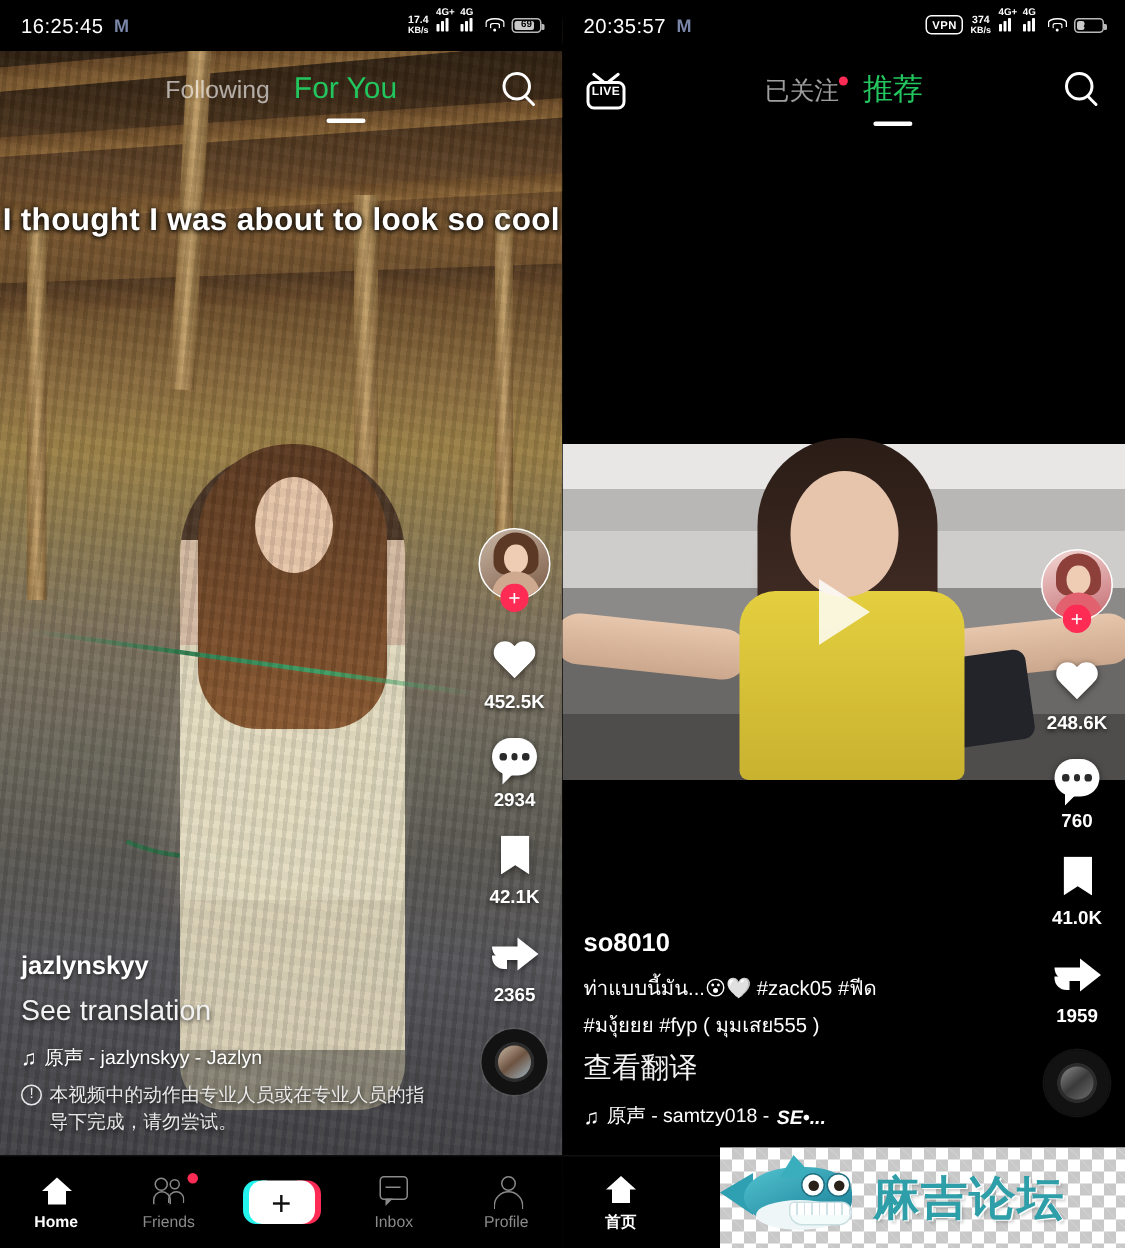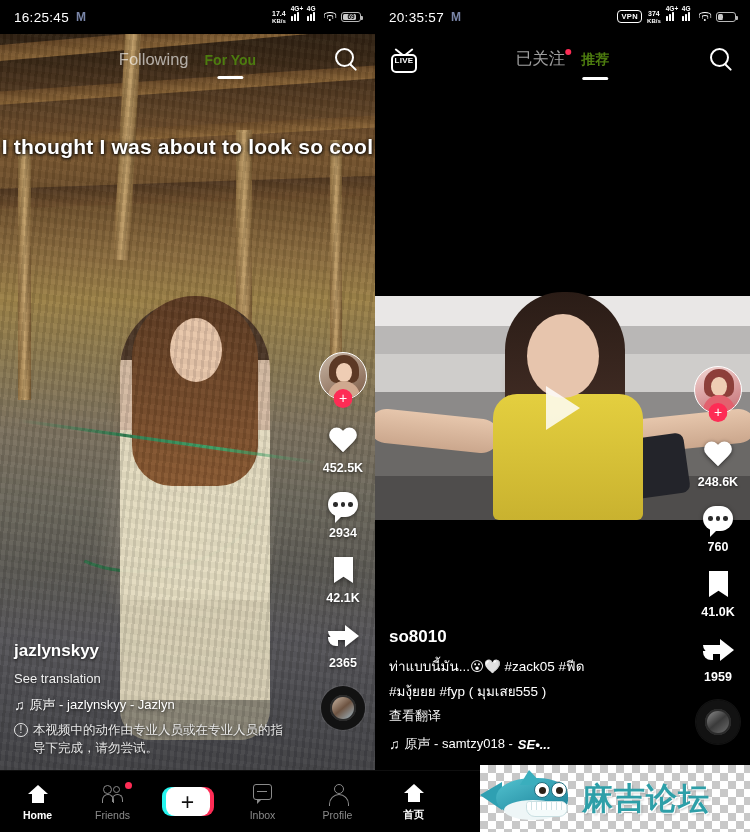--- a/index.html
+++ b/index.html
@@ -39,21 +39,21 @@
                 background:#b9b9b9; border-radius:0 1px 1px 0; }
   .batt-fill { position:absolute; left:1px; top:1px; bottom:1px; background:#c9c9c9; border-radius:1.5px; }
   .batt-txt { position:relative; color:#000; font-size:6.5px; font-weight:bold; z-index:2; }
 
   
   .topnav { position:absolute; top:34px; left:0; width:100%; height:54px;
             display:flex; align-items:center; z-index:35; }
   .tabs { position:absolute; left:50%; transform:translateX(-50%);
           display:flex; align-items:baseline; gap:16px; }
   .tab { color:rgba(255,255,255,.62); font-size:16.5px; position:relative; padding-bottom:4px; }
-  .tab.active { color:#4d7c0f; font-size:14px; font-weight:bold; }
+  .tab.active { color:#22c55e; font-size:20px; font-weight:normal; }
   .tab.active::after { content:""; position:absolute; left:50%; transform:translateX(-50%);
                        bottom:-7px; width:26px; height:3px; background:#fff; border-radius:2px; }
   #tab-following-cn { position:relative; }
   .reddot { position:absolute; top:1px; right:-6px; width:6px; height:6px;
             border-radius:50%; background:#fe2c55; }
   .search-btn { position:absolute; right:14px; width:26px; height:26px; }
   .search-btn .ring { position:absolute; left:0; top:0; width:19px; height:19px;
                       border:2px solid #fff; border-radius:50%; }
   .search-btn .hdl { position:absolute; left:15px; top:15px; width:9px; height:2px;
                      background:#fff; border-radius:2px; transform:rotate(45deg); transform-origin:left center; }
@@ -184,21 +184,21 @@
   .disc-art { position:absolute; left:50%; top:50%; transform:translate(-50%,-50%);
     width:22px; height:22px; border-radius:50%;
     background:linear-gradient(140deg,#cbb8a6,#6d5341,#9fb7c4); }
   .disc.d2 .disc-art { background:linear-gradient(140deg,#8d8d8d,#3a3a3a,#6e6e6e); }
   @keyframes spin { to { transform:rotate(360deg); } }
 
   
   .info { position:absolute; left:14px; bottom:74px; width:278px; z-index:30;
           text-shadow:0 1px 3px rgba(0,0,0,.75); }
   .uname { color:#fff; font-size:17px; font-weight:bold; margin-bottom:10px; }
-  .see-tr { color:#f2f2f2; font-size:13px; margin-bottom:10px; }
+  .see-tr { color:#f2f2f2; font-size:19px; margin-bottom:10px; }
   .desc { color:#fff; font-size:13.5px; line-height:1.5; margin-bottom:5px; }
   .music { color:#fff; font-size:13px; display:flex; align-items:center; gap:5px; margin-bottom:7px; }
   .music .note { font-size:14px; }
   .music .it { font-style:italic; font-weight:bold; }
   .warn { color:#e9e9e9; font-size:12.5px; line-height:1.5; display:flex; gap:5px; }
   .warn-ic { flex:0 0 auto; width:14px; height:14px; border:1.2px solid #e9e9e9; border-radius:50%;
              font-size:10px; line-height:12px; text-align:center; margin-top:2px; }
   #right-info { bottom:72px; }
 
   

